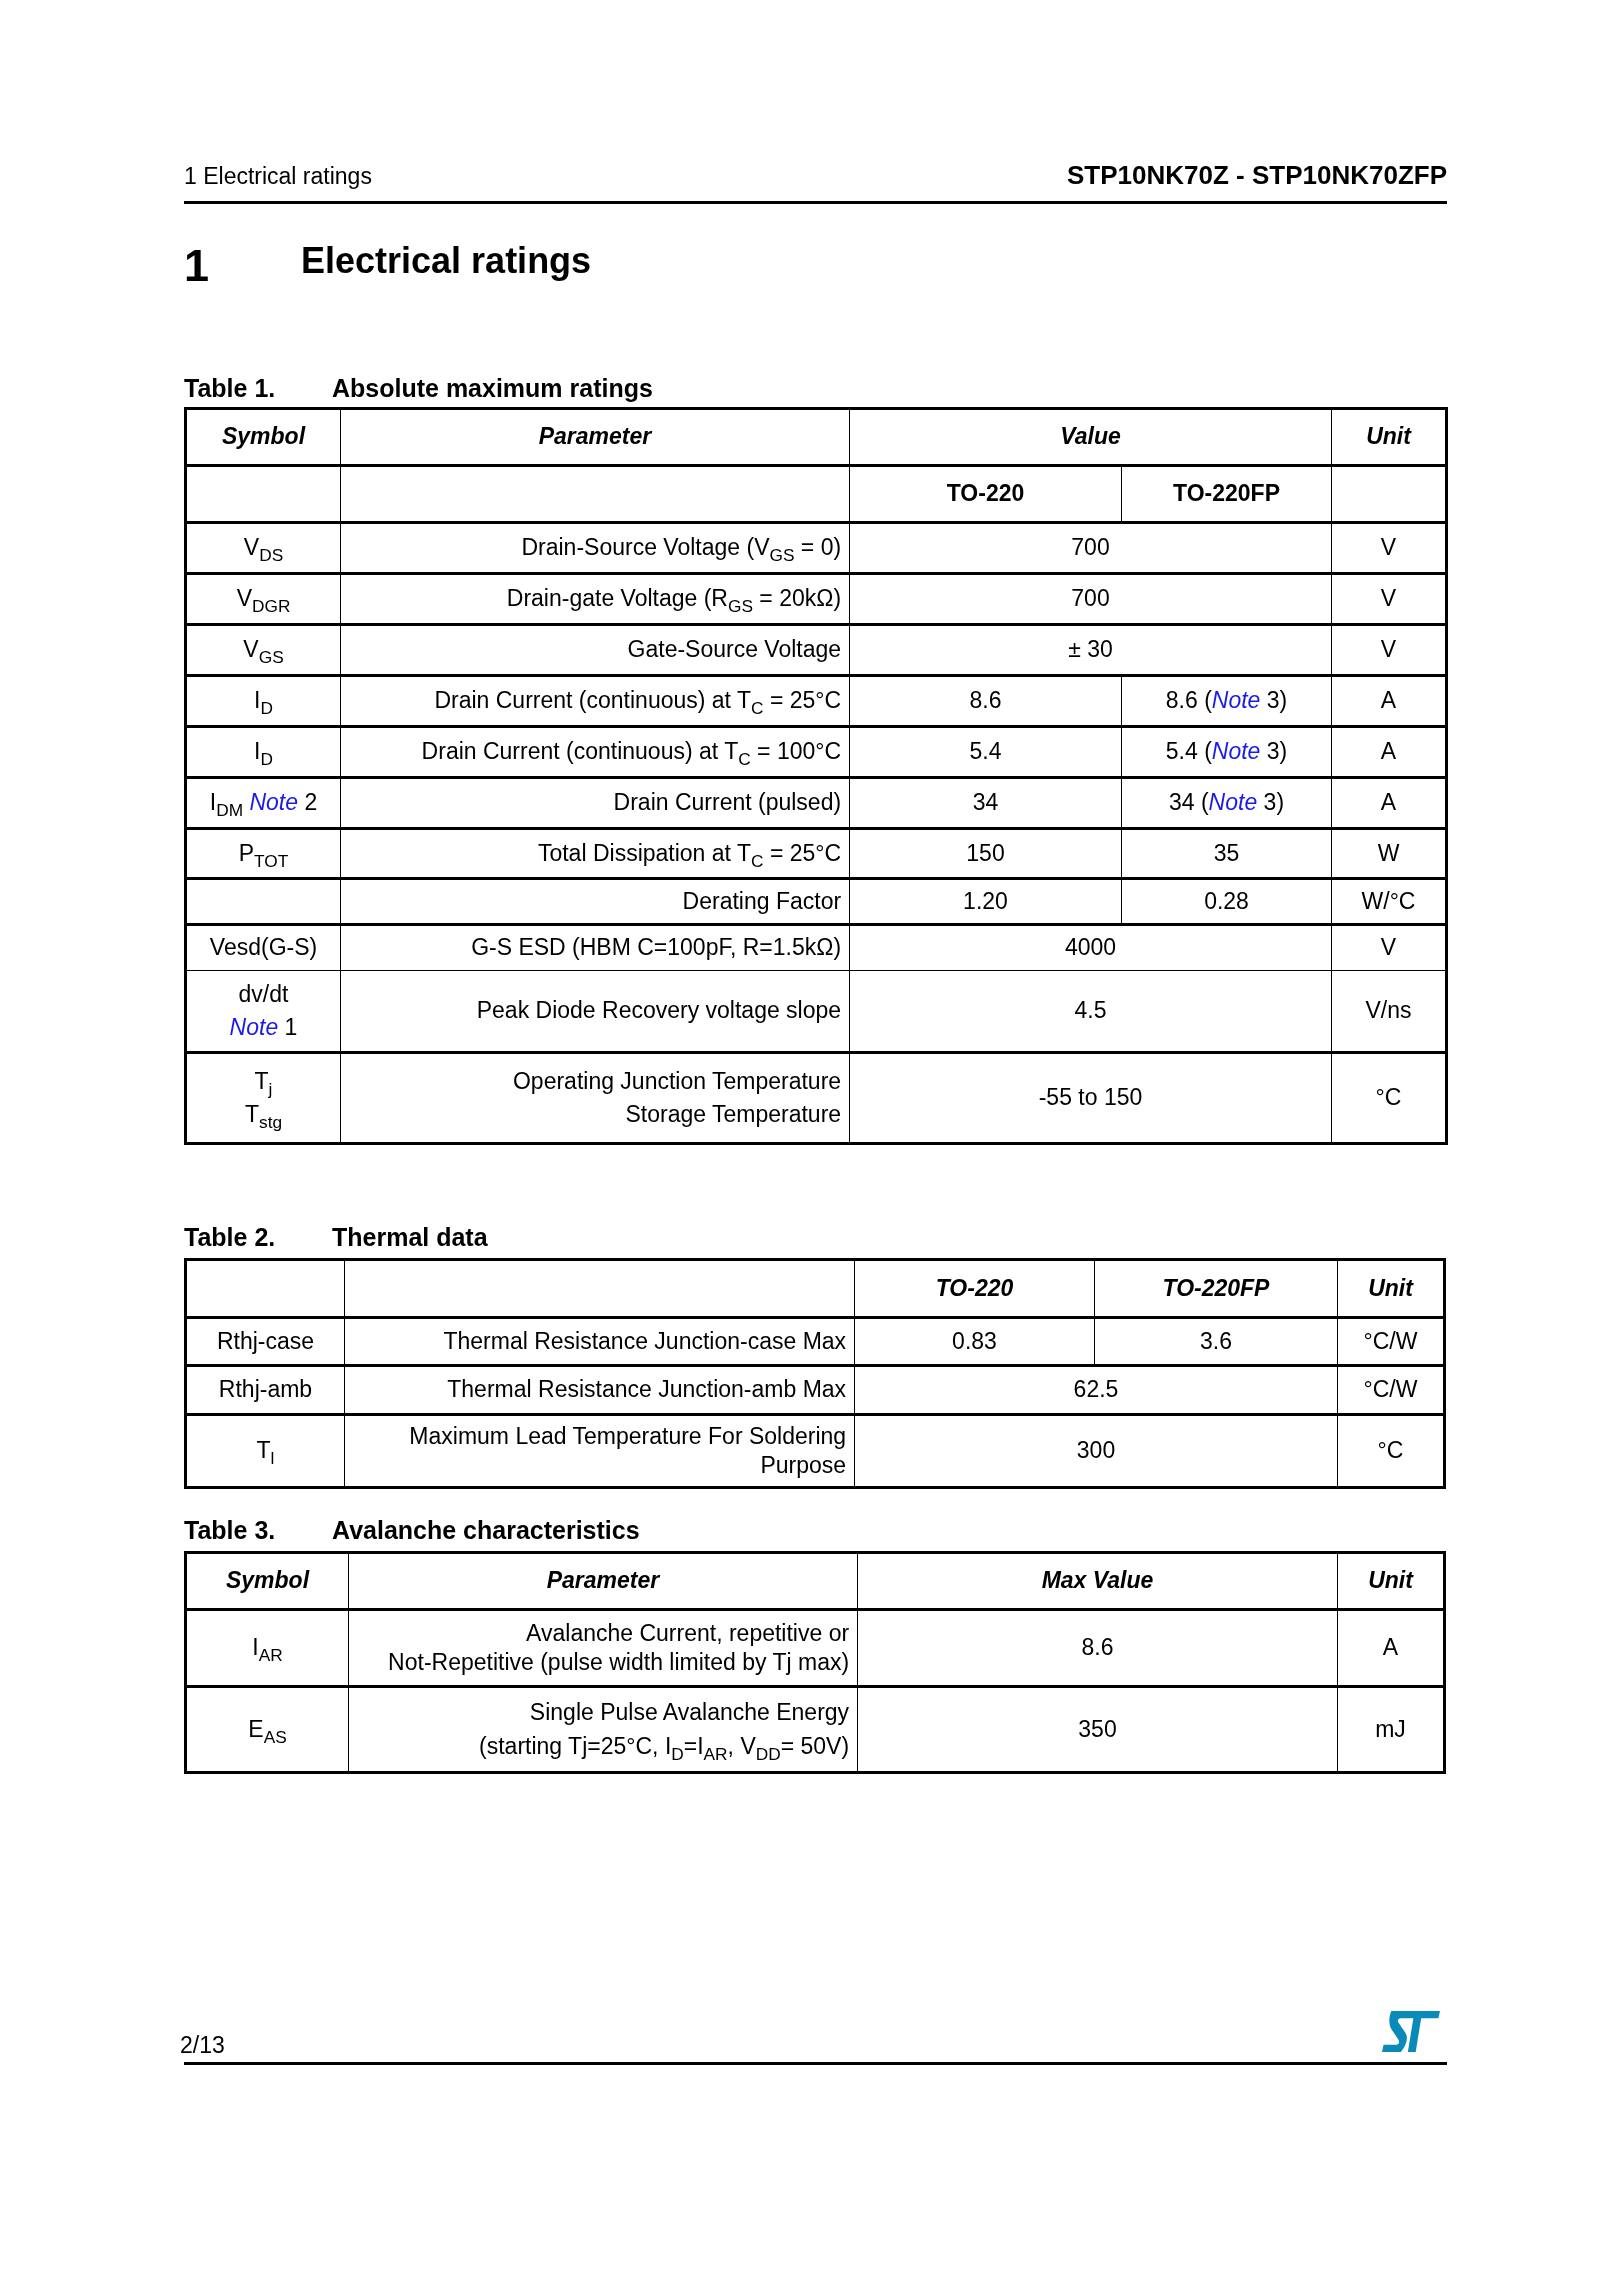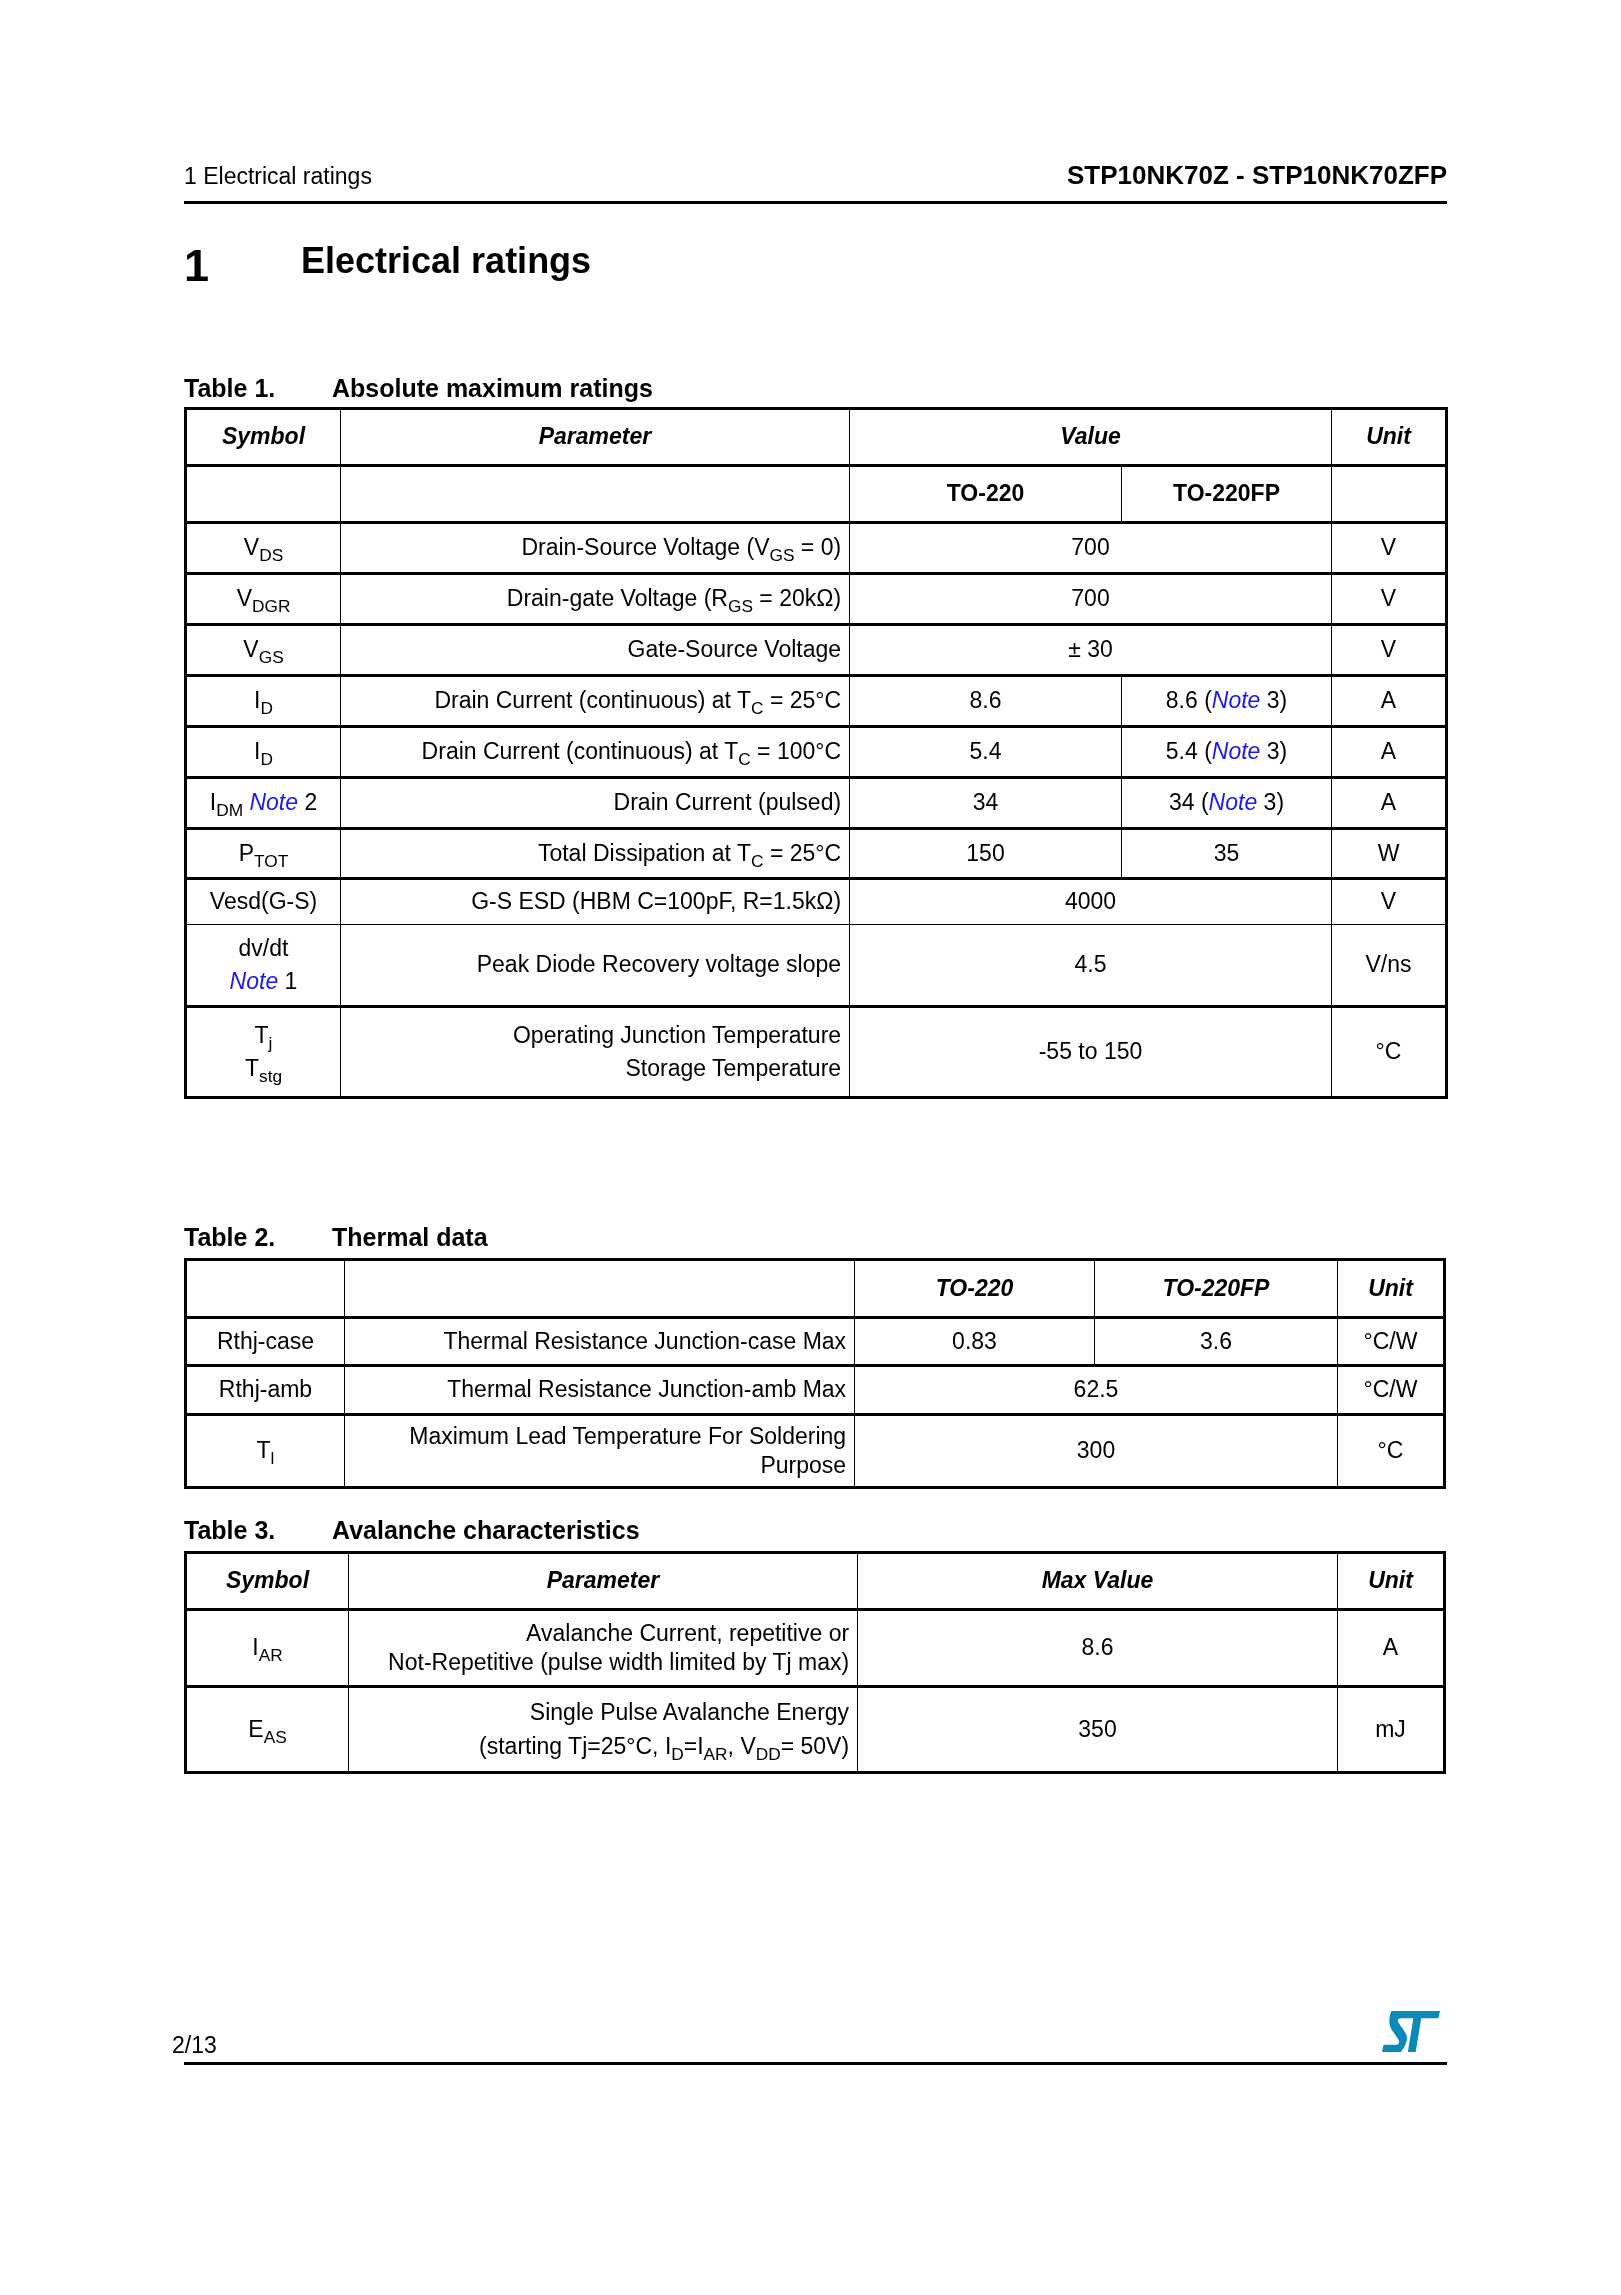--- a/index.html
+++ b/index.html
@@ -20,21 +20,21 @@
   table.dt tr.thick-top td { border-top:3.9px solid #000; }
   table.dt td.c { text-align:center; }
   table.dt td.l { text-align:right; }
   table.dt td.b { font-weight:bold; }
   .outer-t { border-top:3.9px solid #000 !important;font-style:italic; }
   .outer-b { border-bottom:3.9px solid #000 !important; }
   .outer-l { border-left:3.1px solid #000 !important; }
   .outer-r { border-right:3.1px solid #000 !important; }
   sub { font-size:17.3px; vertical-align:-5.5px; line-height:0; }
   .note { color:#1a1aee; font-style:italic; }
-  .footer-page { left:172px; top:2032px; font-size:23px; }
+  .footer-page { left:180px; top:2032px; font-size:23px; }
   .logo { left:1382px; top:2011px; width:58px; height:41px; }
 </style>
 </head>
 <body>
 
 <div class="abs hdr-left">1 Electrical ratings</div>
 <div class="abs hdr-right">STP10NK70Z - STP10NK70ZFP</div>
 <div class="hr" style="left:184px; top:201px; width:1263px; height:3.1px;"></div>
 
 <div class="abs chap-num">1</div>
@@ -114,20 +114,27 @@
   </tr>
 
   <tr style="height:50px" class="thick-top">
     <td class="c outer-l"><span>P</span><sub>TOT</sub></td>
     <td class="l"><span>Total Dissipation at T</span><sub>C</sub><span> = 25°C</span></td>
     <td class="c">150</td>
     <td class="c">35</td>
     <td class="c outer-r">W</td>
   </tr>
 
+  <tr style="height:46px" class="thick-top">
+    <td class="c outer-l"></td>
+    <td class="l">Derating Factor</td>
+    <td class="c">1.20</td>
+    <td class="c">0.28</td>
+    <td class="c outer-r">W/°C</td>
+  </tr>
 
   <tr style="height:46px" class="thick-top">
     <td class="c outer-l" style="padding:0 1.6px;">Vesd(G-S)</td>
     <td class="l">G-S ESD (HBM C=100pF, R=1.5kΩ)</td>
     <td class="c" colspan="2">4000</td>
     <td class="c outer-r">V</td>
   </tr>
 
   <tr style="height:82px">
     <td class="c outer-l"><span>dv/dt</span><br><a class="note">Note</a><span> 1</span></td>

